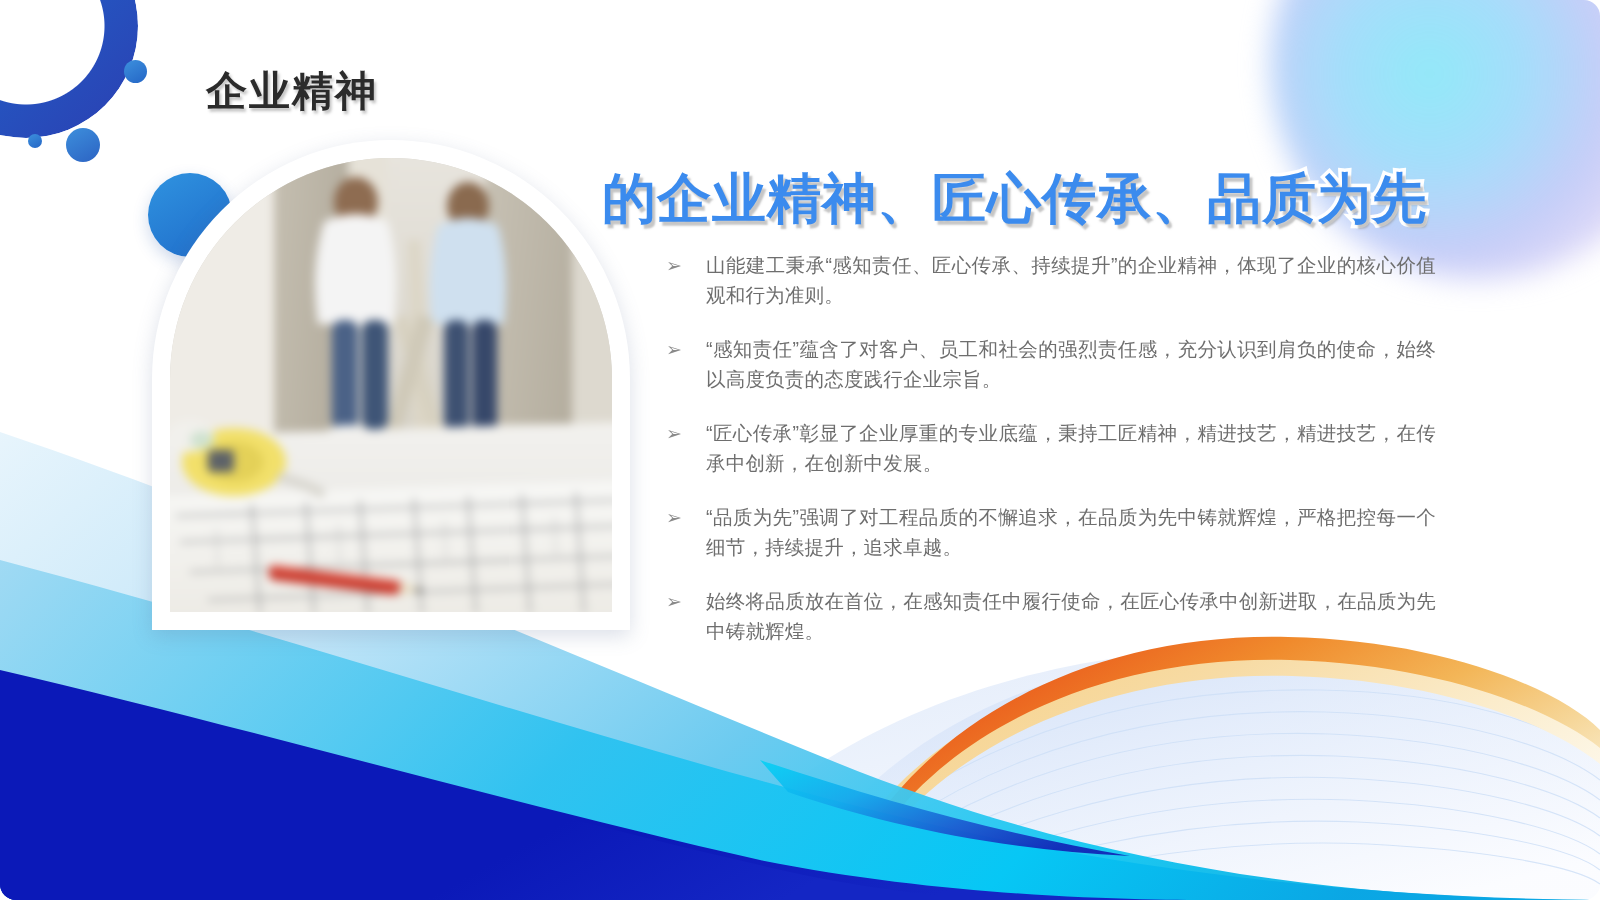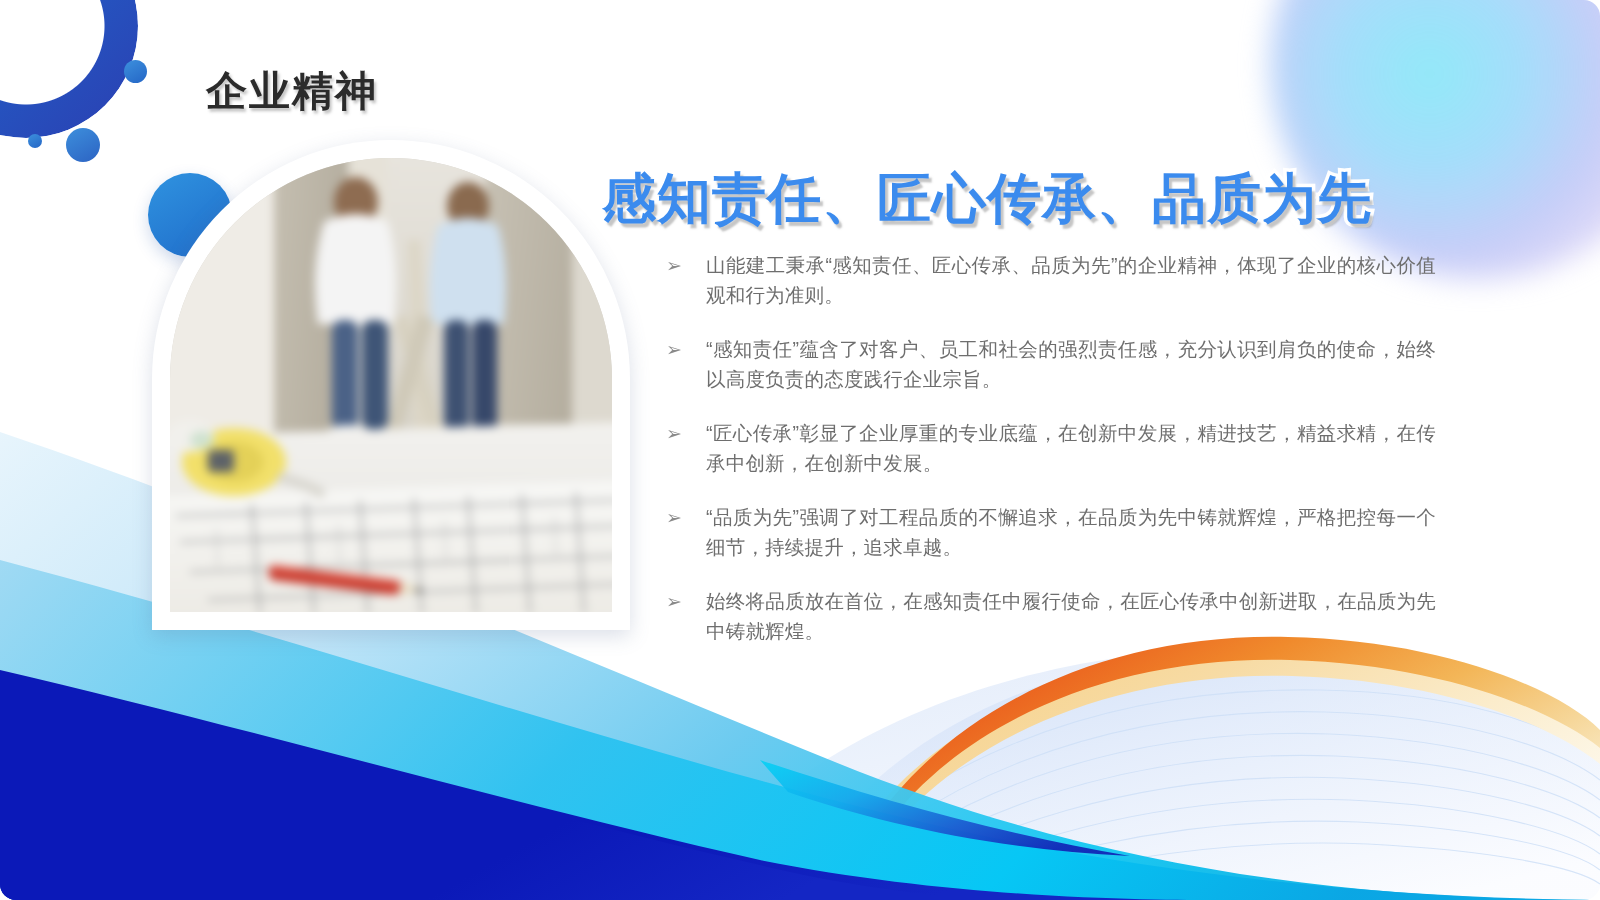--- a/index.html
+++ b/index.html
@@ -301,37 +301,37 @@
             <rect x="112" y="430" width="132" height="15" rx="6" fill="#c8392c"></rect>
             <rect x="112" y="430" width="132" height="6" rx="3" fill="#e06052" opacity="0.8"></rect>
             <path d="M244 430 l22 7 l-22 8 Z" fill="#e8ddc4"></path>
             <path d="M261 435 l7 2 l-7 3 Z" fill="#3b3b3b"></path>
           </g>
         </svg>
       </div>
     </div>
   </div>
 
-  <div class="headline">感知责任、匠心传承、品质为先</div>
+  <div class="headline">的企业精神、匠心传承、品质为先</div>
 
   <div class="bullets">
 
     <div class="bullet">
       <span class="bullet-marker">➢</span>
-      <span class="bullet-text">山能建工秉承“感知责任、匠心传承、品质为先”的企业精神，体现了企业的核心价值观和行为准则。</span>
+      <span class="bullet-text">山能建工秉承“感知责任、匠心传承、持续提升”的企业精神，体现了企业的核心价值观和行为准则。</span>
     </div>
 
     <div class="bullet">
       <span class="bullet-marker">➢</span>
       <span class="bullet-text">“感知责任”蕴含了对客户、员工和社会的强烈责任感，充分认识到肩负的使命，始终以高度负责的态度践行企业宗旨。</span>
     </div>
 
     <div class="bullet">
       <span class="bullet-marker">➢</span>
-      <span class="bullet-text">“匠心传承”彰显了企业厚重的专业底蕴，在创新中发展，精进技艺，精益求精，在传承中创新，在创新中发展。</span>
+      <span class="bullet-text">“匠心传承”彰显了企业厚重的专业底蕴，秉持工匠精神，精进技艺，精进技艺，在传承中创新，在创新中发展。</span>
     </div>
 
     <div class="bullet">
       <span class="bullet-marker">➢</span>
       <span class="bullet-text">“品质为先”强调了对工程品质的不懈追求，在品质为先中铸就辉煌，严格把控每一个细节，持续提升，追求卓越。</span>
     </div>
 
     <div class="bullet">
       <span class="bullet-marker">➢</span>
       <span class="bullet-text">始终将品质放在首位，在感知责任中履行使命，在匠心传承中创新进取，在品质为先中铸就辉煌。</span>

